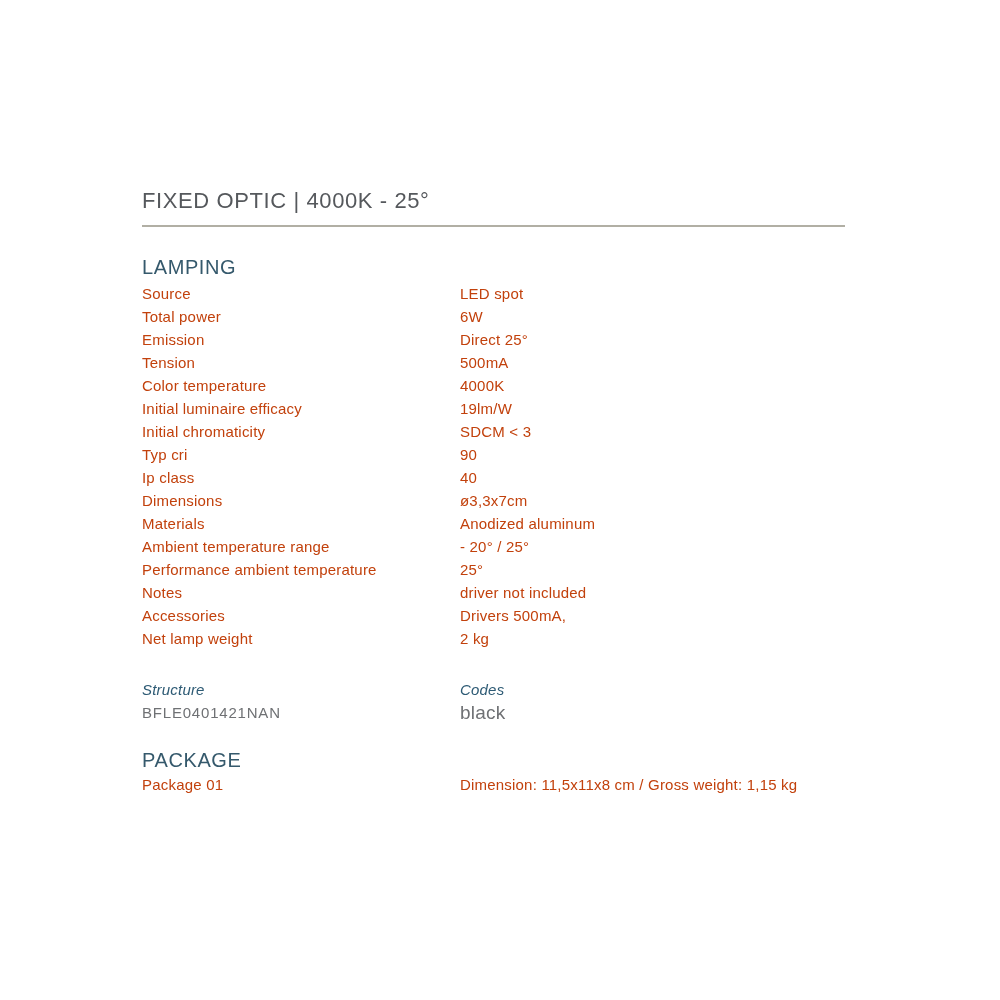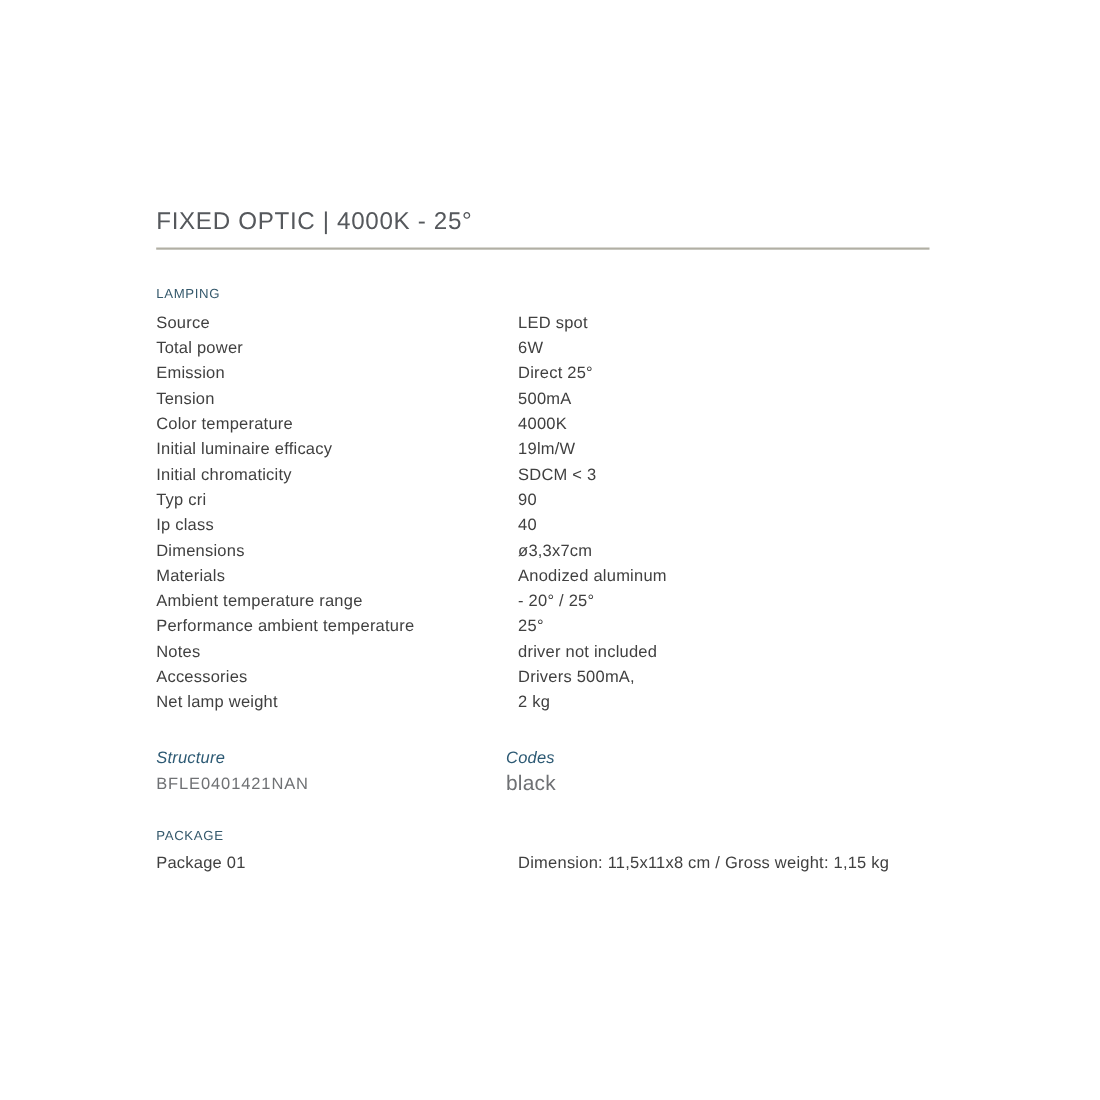--- a/index.html
+++ b/index.html
@@ -25,36 +25,35 @@
     line-height: 26px;
     white-space: nowrap;
   }
   .divider {
     margin-top: 11px;
     height: 0;
     border-top: 2px solid #b1afa4;
     width: 703px;
   }
   .section-heading {
-    font-size: 12px;
+    font-size: 20px;
     font-weight: 400;
     letter-spacing: 0.6px;
     color: #35596c;
     line-height: 20px;
   }
   .lamping-heading { margin-top: 30px; }
   .rows { margin-top: 5px; }
   .spec-row {
     display: flex;
     font-size: 15px;
     font-weight: 300;
     line-height: 23px;
-    color: #404040;
+    color: #c2410c;
     letter-spacing: 0.2px;
-    gap: 11px;
   }
   .spec-row .label { width: 318px; flex: 0 0 318px; }
   .spec-row .value { flex: 1; }
   .codes-grid {
     margin-top: 28px;
     display: grid;
     grid-template-columns: 318px auto;
     grid-column-gap: 0;
   }
   .sub-heading {

